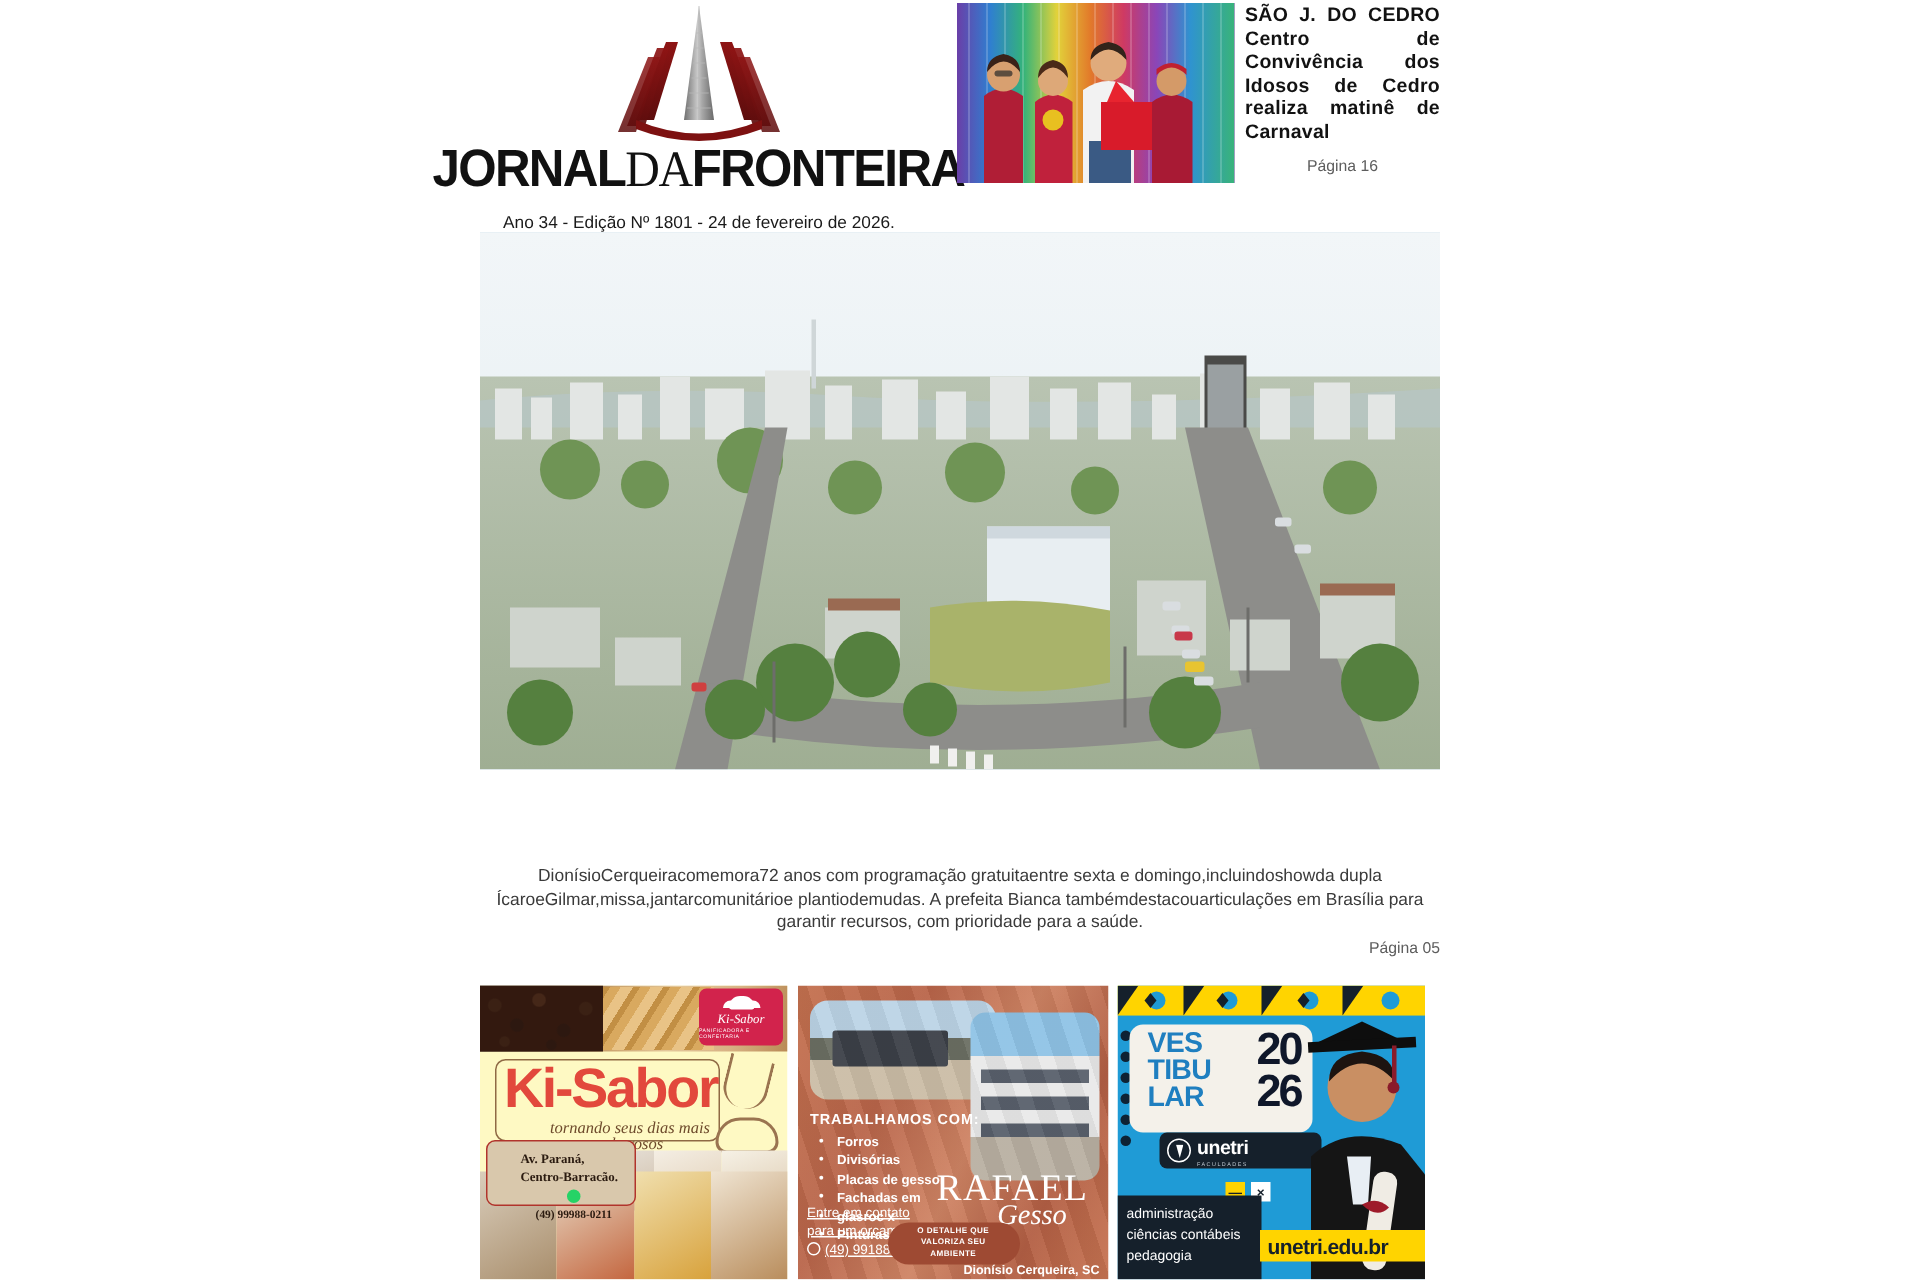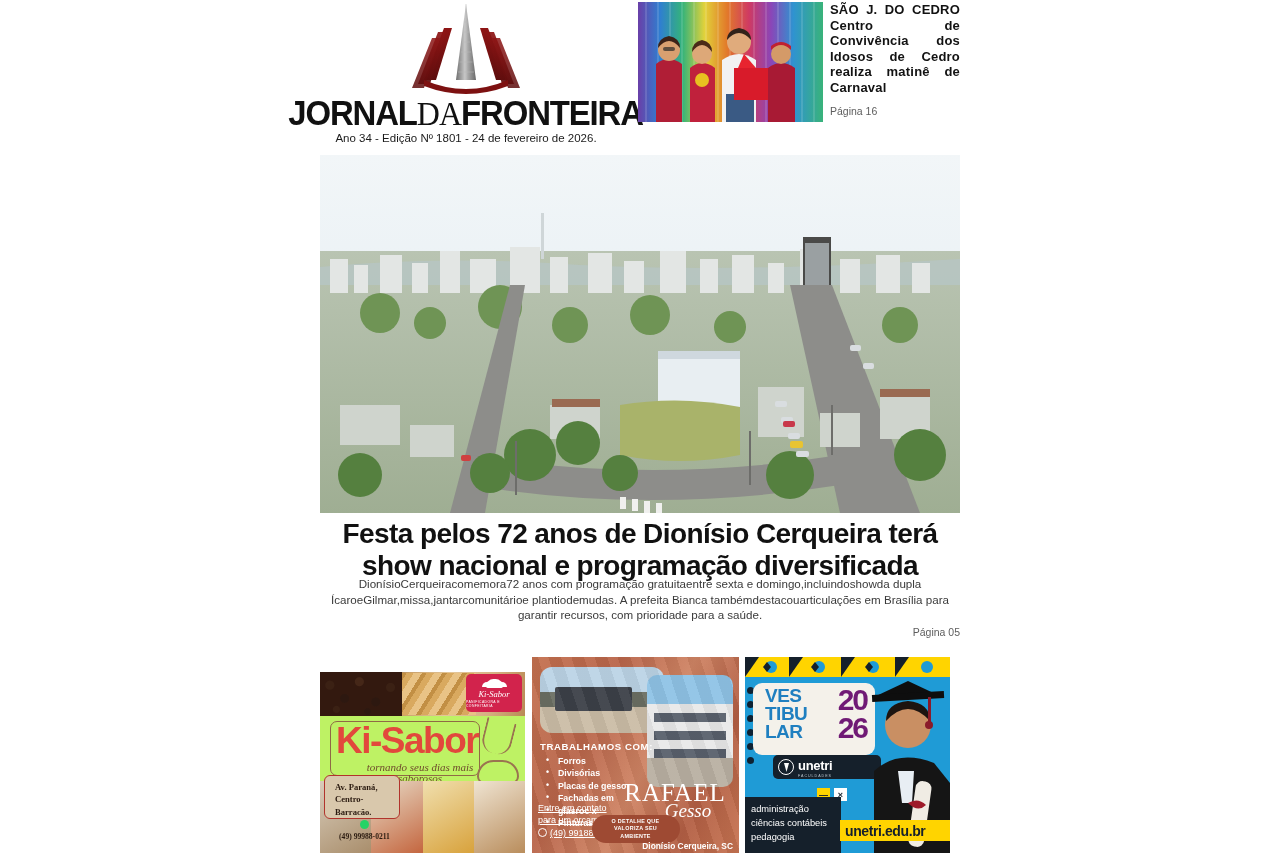--- a/index.html
+++ b/index.html
@@ -17,53 +17,53 @@
 
   .masthead { position: absolute; left: 320px; top: 0; width: 292px; height: 148px;
               display: flex; flex-direction: column; align-items: center; }
   .logo-mark { width: 120px; height: 92px; position: relative; margin-top: 2px; }
   .mast-title { font-family: "Liberation Sans", sans-serif; font-weight: bold;
                 font-size: 35px; letter-spacing: -1.2px; color: #111;
                 white-space: nowrap; line-height: 1; margin-top: 1px;
                 font-stretch: condensed; transform: scaleX(0.94); }
   .mast-title .da { font-family: "Liberation Serif", serif; font-weight: normal;
                     font-size: 34px; letter-spacing: -1px; }
-  .mast-sub { font-size: 11.5px; color: #1a1a1a; margin-top: 1px; white-space: nowrap; }
+  .mast-sub { font-size: 11.5px; color: #1a1a1a; margin-top: 12px; white-space: nowrap; }
 
   
   .teaser { position: absolute; left: 638px; top: 2px; width: 322px; height: 126px; }
   .teaser-photo { position: absolute; left: 0; top: 0; width: 185px; height: 120px;
                   overflow: hidden; background: #6a3ba0; }
   .teaser-text { position: absolute; left: 192px; top: 0; width: 130px;
                  font-size: 13px; font-weight: bold; line-height: 1.20;
                  color: #121212; text-align: justify; text-align-last: justify;
                  letter-spacing: 0.2px; }
   .teaser-page { position: absolute; left: 192px; top: 103px; width: 130px;
-                 text-align: left; font-size: 10.5px; color: #5d5d5d; }
+                 text-align: center; font-size: 10.5px; color: #5d5d5d; }
 
   
   .lead-photo { position: absolute; left: 320px; top: 155px; width: 640px; height: 358px;
                 overflow: hidden; background: #cfe0ea; }
   .headline { position: absolute; left: 320px; top: 518px; width: 640px;
               text-align: center; font-size: 28px; font-weight: bold; line-height: 1.13;
               color: #111; letter-spacing: -0.6px; }
   .standfirst { position: absolute; left: 328px; top: 576px; width: 624px;
                 text-align: center; font-size: 11.6px; line-height: 1.35; color: #3a3a3a; }
   .lead-page { position: absolute; left: 820px; top: 626px; width: 140px;
                text-align: right; font-size: 10.5px; color: #5d5d5d; }
 
   
   .ads { position: absolute; left: 320px; top: 657px; width: 640px; height: 196px; }
   .ad { position: absolute; top: 0; height: 196px; overflow: hidden; }
   .ad-1 { left: 0;   width: 205px; }
   .ad-2 { left: 212px; width: 207px; }
   .ad-3 { left: 425px; width: 205px; }
 
   
-  .ks { position: absolute; inset: 0; background: #bef264; margin-top: 15px; }
+  .ks { position: absolute; inset: 0; background: #fef9c3; }
   .ks-topstrip { position: absolute; left:0; top:0; width:100%; height: 44px;
                  background: linear-gradient(100deg,#2a1a10 0%,#4a2c18 22%,#c9a06a 42%,#e4c79a 62%,#d7b183 82%,#b98a55 100%); }
   .ks-beans { position:absolute; left:0; top:0; width:40%; height:44px;
               background:
                radial-gradient(circle at 12% 30%, #3b2114 0 4px, transparent 5px),
                radial-gradient(circle at 30% 60%, #2d1810 0 4px, transparent 5px),
                radial-gradient(circle at 48% 22%, #452718 0 4px, transparent 5px),
                radial-gradient(circle at 68% 68%, #2d1810 0 4px, transparent 5px),
                radial-gradient(circle at 86% 35%, #3b2114 0 4px, transparent 5px),
                radial-gradient(circle at 20% 85%, #3b2114 0 3px, transparent 4px),
@@ -84,23 +84,23 @@
              font-size: 37px; font-weight: bold; color: #e2483c; letter-spacing: -1.5px;
              line-height: 1; }
   .ks-tag { position: absolute; left: 40px; top: 90px; width: 120px; text-align:center;
             font-family: "Liberation Serif", serif; font-style: italic;
             font-size: 11px; color: #6e4b2c; line-height: 1.0; }
   .ks-whisk { position:absolute; right:12px; top:48px; width:30px; height:34px;
               border-left:2px solid #9a7450; border-right:2px solid #9a7450;
               border-radius: 0 0 14px 14px; transform: rotate(14deg); }
   .ks-loaf { position:absolute; right:6px; top:88px; width:42px; height:24px;
              border:2px solid #9a7450; border-radius: 22px 22px 10px 10px; }
-  .ks-addr { position: absolute; left: 4px; top: 103px; width: 76px; height: 44px;
+  .ks-addr { position: absolute; left: 4px; top: 103px; width: 100px; height: 44px;
              background: #d9c8ac; border: 1.5px solid #b1342c; border-radius: 6px;
-             padding: 5px 5px 0 10px; }
+             padding: 5px 5px 0 22px; }
   .ks-addr-l { font-family:"Liberation Serif",serif; font-weight:bold;
                font-size: 8.6px; color: #2b1b10; line-height: 1.45; }
   .ks-phone { display:flex; align-items:center; gap:3px; margin-top: 2px; flex-direction: column; }
   .ks-wa { width: 9px; height: 9px; border-radius: 50%; background:#25d366; flex:none; }
   .ks-phone-t { font-family:"Liberation Serif",serif; font-weight:bold; font-size: 7.6px; color:#2b1b10; }
   .ks-grid { position:absolute; left:0; bottom:0; width:100%; height:72px; display:flex; }
   .ks-cell { flex:1; height:100%; }
   .ks-grid2 { position:absolute; left:72px; top:110px; width:133px; height:40px; display:flex; }
 
   
@@ -140,21 +140,21 @@
 
   
   .un { position:absolute; inset:0; background:#1f9bd6;padding-left:18px; }
   .un-strip { position:absolute; left:0; top:0; width:100%; height:20px; background:#ffd400;
               overflow:hidden; }
   .un-card { position:absolute; left:8px; top:26px; width:122px; height:72px;
              background:#f4f1ea; border-radius:9px; }
   .un-ves { position:absolute; left:12px; top:4px; font-size: 19px; font-weight:bold;
             color:#1f7fc0; line-height:.95; letter-spacing:-.5px; }
   .un-yr { position:absolute; right:8px; top:3px; font-size: 30px; font-weight:bold;
-           color:#701a75; line-height:.92; letter-spacing:-2px; text-align:right; }
+           color:#0f172a; line-height:.92; letter-spacing:-2px; text-align:right; }
   .un-holes { position:absolute; left:2px; top:30px; width:7px; height:64px; }
   .un-holes i { display:block; width:7px; height:7px; border-radius:50%; background:#0e2233; margin-bottom:7px; }
   .un-logo { position:absolute; left:28px; top:98px; width:108px; height:24px;
              background:#15202b; border-radius:5px; display:flex; align-items:center; gap:4px; padding-left:5px; }
   .un-logo-c { width:16px; height:16px; border-radius:50%; border:1.6px solid #fff; position:relative; flex:none; }
   .un-logo-c::after { content:""; position:absolute; left:5px; top:3px; width:5px; height:9px;
                       background:#fff; clip-path: polygon(50% 100%, 0 0, 100% 0); }
   .un-logo-t { font-size: 13px; font-weight:bold; color:#ffffff; letter-spacing:-.3px; line-height:1; }
   .un-logo-s { font-size: 3.6px; color:#bcc6cf; letter-spacing:1px; }
   .un-sq { position:absolute; top:131px; width:13px; height:13px; display:flex;
@@ -393,21 +393,20 @@
       </g>
 
       <g stroke="#6d6d6a" stroke-width="2">
         <line x1="196" y1="286" x2="196" y2="340"></line>
           <line x1="430" y1="276" x2="430" y2="330"></line>
         <line x1="512" y1="250" x2="512" y2="300"></line>
       </g>
     </svg>
   </div>
 
-  <h1 class="headline">Festa pelos 72 anos de Dionísio Cerqueira terá show nacional e programação diversificada</h1>
   <p class="standfirst">DionísioCerqueiracomemora72 anos com programação gratuitaentre sexta e domingo,incluindoshowda dupla ÍcaroeGilmar,missa,jantarcomunitárioe plantiodemudas. A prefeita Bianca tambémdestacouarticulações em Brasília para garantir recursos, com prioridade para a saúde.</p>
   <div class="lead-page">Página 05</div>
 
   <div class="ads">
 
     <div class="ad ad-1">
       <div class="ks">
         <div class="ks-topstrip">
           <div class="ks-beans"></div>
           <div class="ks-bread"></div>

